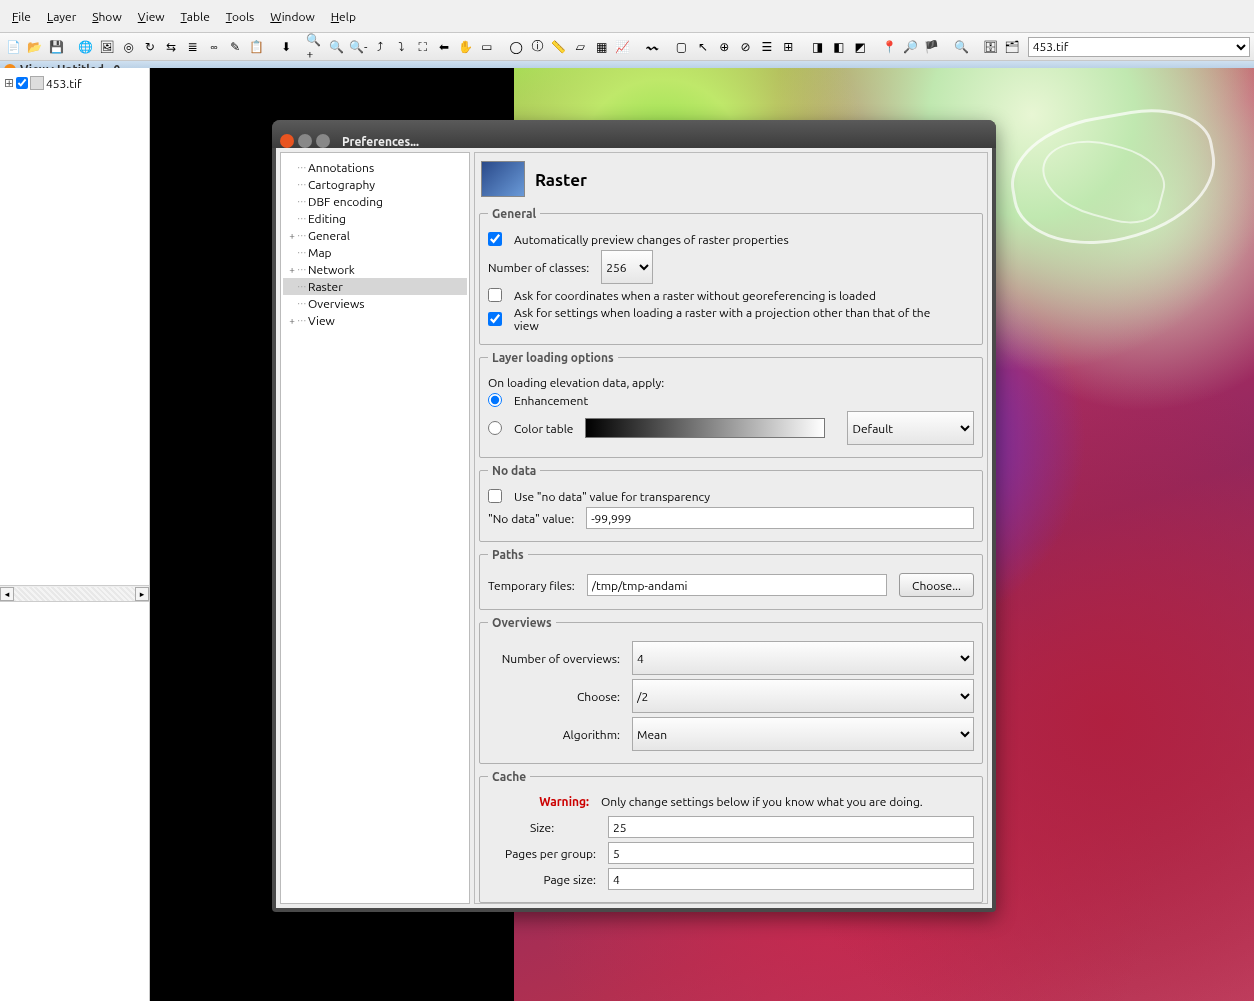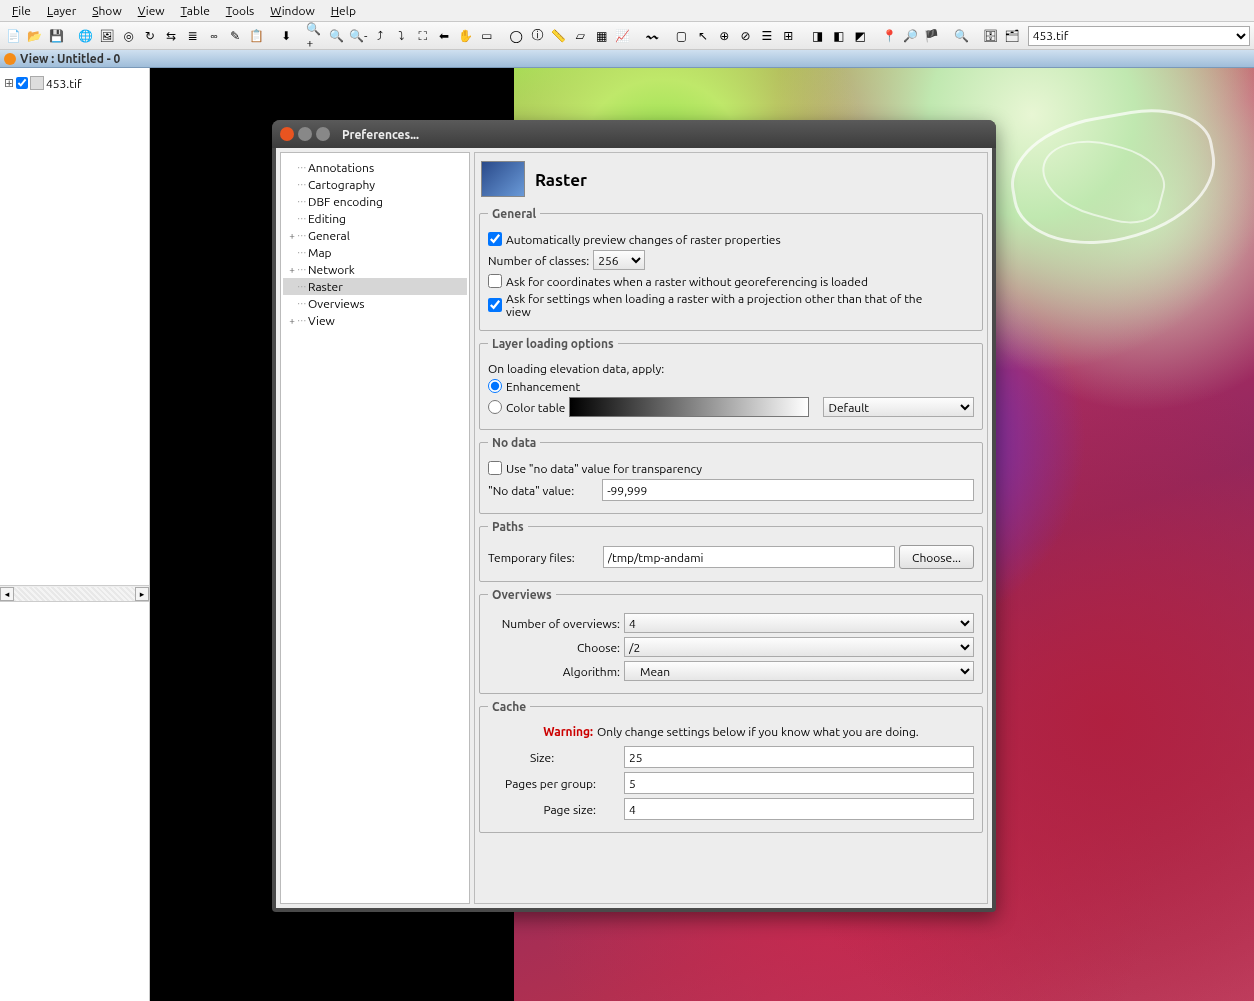--- a/index.html
+++ b/index.html
@@ -1,19 +1,19 @@
 <!DOCTYPE html>
 <html><head>
 <meta charset="utf-8">
 <style>
 * { box-sizing: border-box; margin: 0; padding: 0; font-family: "Ubuntu", "DejaVu Sans", sans-serif; font-size: 12px; }
 body { background: #e6e6e6; width: 1254px; height: 1001px; overflow: hidden; position: relative; }
 
 
-.menubar { background: #f0f0f0; height: 22px; display: flex; align-items: center; padding: 10px 4px; border-bottom: 1px solid #c8c8c8; }
+.menubar { background: #f0f0f0; height: 22px; display: flex; align-items: center; padding: 16px 4px; border-bottom: 1px solid #c8c8c8; }
 .menubar .mitem { padding: 2px 8px; cursor: default; }
 .menubar .mitem u { text-decoration: underline; }
 
 
 .toolbar { background: linear-gradient(#fafafa,#e8e8e8); height: 28px; display: flex; align-items: center; padding: 0 4px; border-bottom: 1px solid #c8c8c8; gap: 2px; }
 .tbtn { width: 20px; height: 20px; display: inline-flex; align-items: center; justify-content: center; border: 1px solid transparent; }
 .tsep { width: 6px; }
 .toolbar select.layercombo { height: 20px; width: 230px; background: #fff; border: 1px solid #aaa; margin-left: 4px; }
 
 
@@ -41,43 +41,43 @@
   radial-gradient(circle at 30% 60%, #c03050 0%, transparent 35%),
   radial-gradient(circle at 80% 70%, #b02040 0%, transparent 40%),
   radial-gradient(circle at 45% 85%, #c82850 0%, transparent 35%),
   linear-gradient(160deg, #a0d850 0%, #c83060 25%, #902860 55%, #b03050 80%, #c04060 100%);
 }
 .satellite::before{content:"";position:absolute;top:5%;right:5%;width:200px;height:120px;border:3px solid #fff;border-radius:50% 40% 60% 50%;opacity:.7;transform:rotate(-10deg);}
 .satellite::after{content:"";position:absolute;top:8%;right:12%;width:120px;height:70px;border:2px solid #fff;border-radius:60% 50% 40% 60%;opacity:.6;transform:rotate(15deg);}
 
 
 .dialog { position:absolute; left:272px; top:120px; width:724px; height:792px; background:#4a4a4a; border-radius:8px 8px 4px 4px; box-shadow:0 6px 20px rgba(0,0,0,.45); overflow:hidden; }
-.dlg-titlebar { height:28px; background:linear-gradient(#5a5a5a,#3c3c3c); display:flex; align-items:center; padding:0 8px; color:#eee; font-weight:bold; }
+.dlg-titlebar { height:28px; background:linear-gradient(#5a5a5a,#3c3c3c); display:flex; align-items:flex-end; padding:0 8px; color:#eee; font-weight:bold; }
 .dlg-titlebar .wbtn{width:14px;height:14px;border-radius:50%;margin-right:4px;}
 .wbtn.close{background:#e95420;} .wbtn.min{background:#888;} .wbtn.max{background:#888;}
 .dlg-body { position:absolute; top:28px; left:4px; right:4px; bottom:4px; background:#ededed; display:flex; flex-direction:column; }
 .dlg-main { flex:1; display:flex; overflow:hidden; }
 .dlg-tree { width:190px; background:#fff; border:1px solid #bbb; margin:4px; padding:6px 2px; overflow:auto; }
 .dlg-tree .tnode{display:flex;align-items:center;padding:2px 4px;cursor:default;white-space:nowrap;}
 .dlg-tree .tnode .texp{width:10px;text-align:center;color:#666;font-size:10px;}
 .dlg-tree .tnode.sel{background:#d6d6d6;}
 .dlg-tree .dots{color:#aaa;letter-spacing:-1px;margin-right:2px;font-size:10px;}
 
 .dlg-panel { flex:1; margin:4px 4px 4px 0; border:1px solid #bbb; background:#ededed; overflow:auto; padding:4px; }
 .panel-head { display:flex; align-items:center; gap:10px; padding:4px 2px 10px 2px;}
 .panel-head .hicon{width:44px;height:36px;background:linear-gradient(135deg,#2a4a8a,#6a9ad8);border:1px solid #888;}
 .panel-head h2{font-size:17px;font-weight:bold;}
 
 fieldset{border:1px solid #b0b0b0;border-radius:2px;margin-bottom:6px;padding:8px;}
 legend{color:#555;font-weight:bold;padding:0 4px;}
-.row{display:flex;align-items:center;gap:4px;margin:4px 0;}
+.row{display:flex;align-items:center;gap:12px;margin:4px 0;}
 .row label{white-space:normal;}
 input[type=checkbox],input[type=radio]{width:14px;height:14px;margin:0;}
-input[type=text]{border:1px solid #aaa;background:#fff;height:22px;padding:0 4px;margin-left:24px;}
-select{border:1px solid #aaa;background:linear-gradient(#fdfdfd,#e6e6e6);height:20px;}
+input[type=text]{border:1px solid #aaa;background:#fff;height:22px;padding:0 4px;}
+select{border:1px solid #aaa;background:linear-gradient(#fdfdfd,#e6e6e6);height:34px;}
 button{border:1px solid #999;background:linear-gradient(#fdfdfd,#e2e2e2);height:24px;padding:0 12px;border-radius:3px;cursor:default;}
 .rlabel{text-align:right;}
 .gradient{width:240px;height:20px;background:linear-gradient(to right,#000,#fff);border:1px solid #777;}
 .warning{color:#c00;font-weight:bold;text-align:center;}
 .dlg-foot{height:36px;display:flex;align-items:center;justify-content:center;gap:10px;border-top:0;}
 .dlg-foot .spacer{width:40px;}
 
 </style>
 </head>
 <body>
@@ -313,21 +313,21 @@
           <div class="row">
             <label class="rlabel" style="width:132px;">Number of overviews:</label>
             <select style="flex:1;"><option>4</option></select>
           </div>
           <div class="row">
             <label class="rlabel" style="width:132px;">Choose:</label>
             <select style="flex:1;"><option>/2</option></select>
           </div>
           <div class="row">
             <label class="rlabel" style="width:132px;">Algorithm:</label>
-            <select style="flex:1;padding-left:11px;"><option>Mean</option></select>
+            <select style="flex:1;"><option>Mean</option></select>
           </div>
         </fieldset>
 
         <fieldset>
           <legend>Cache</legend>
           <div class="row" style="justify-content:center;margin-bottom:8px;">
             <span class="warning">Warning:</span>
             <span>Only change settings below if you know what you are doing.</span>
           </div>
           <div class="row">

